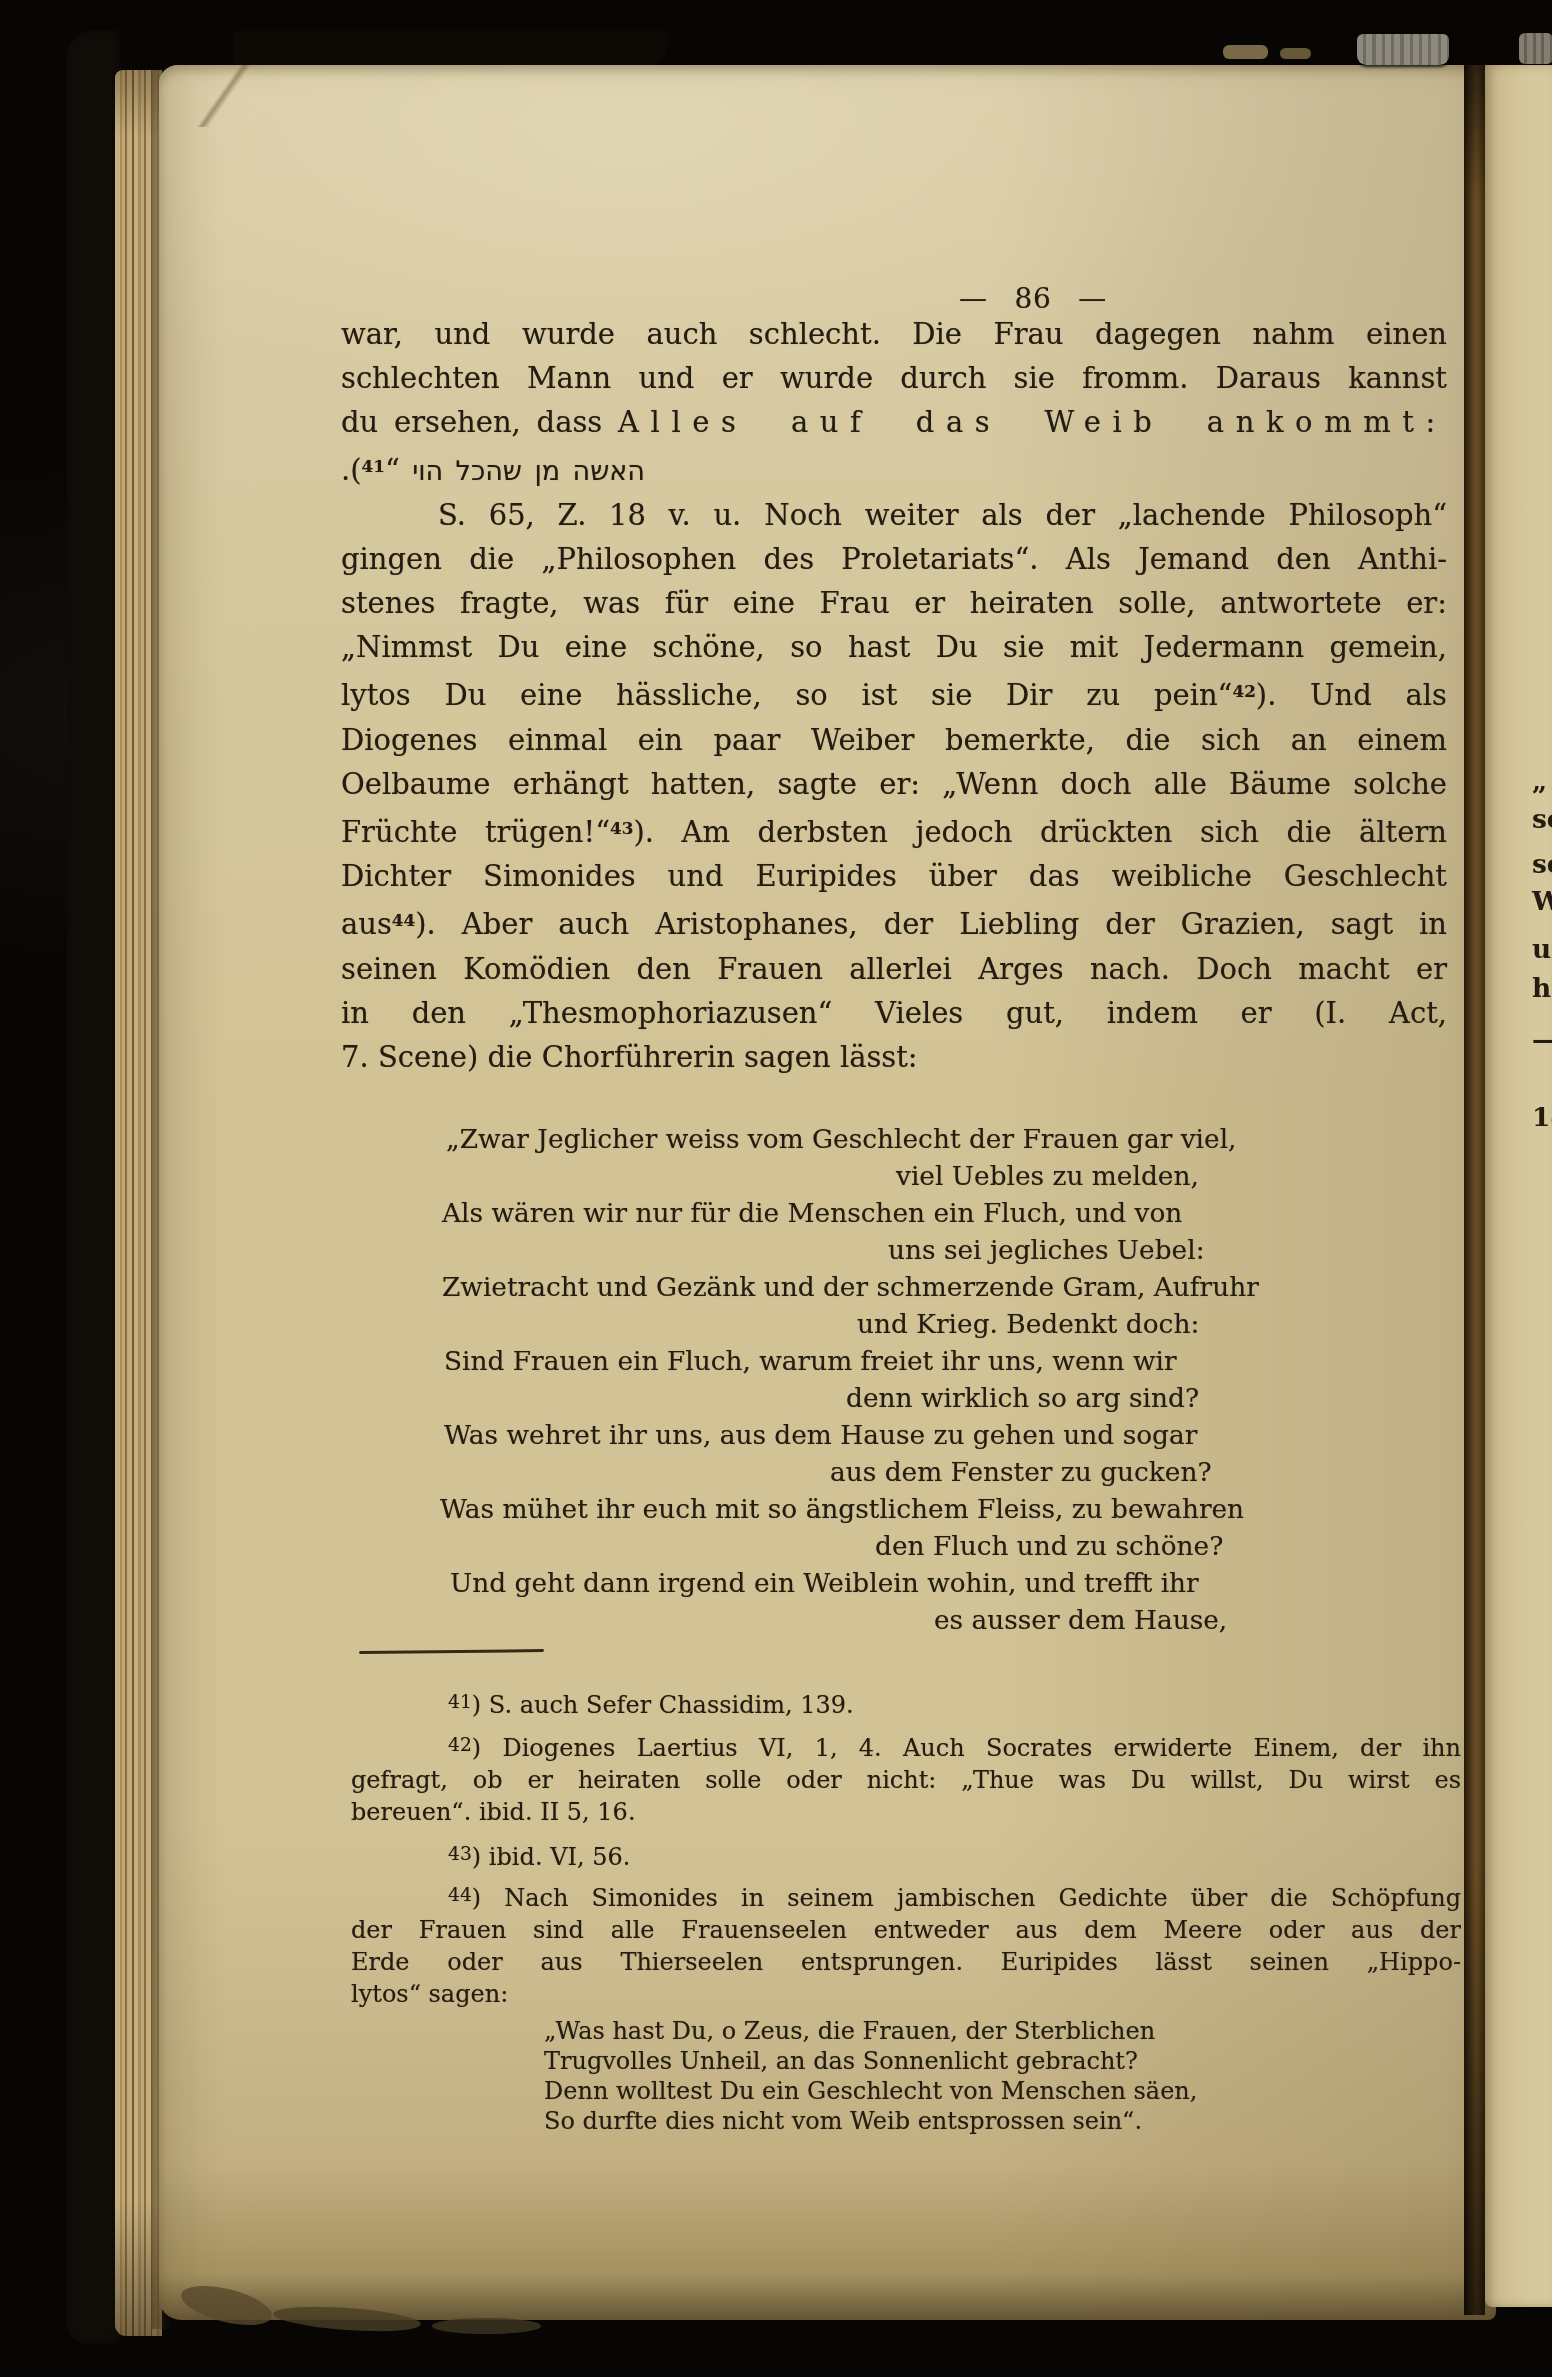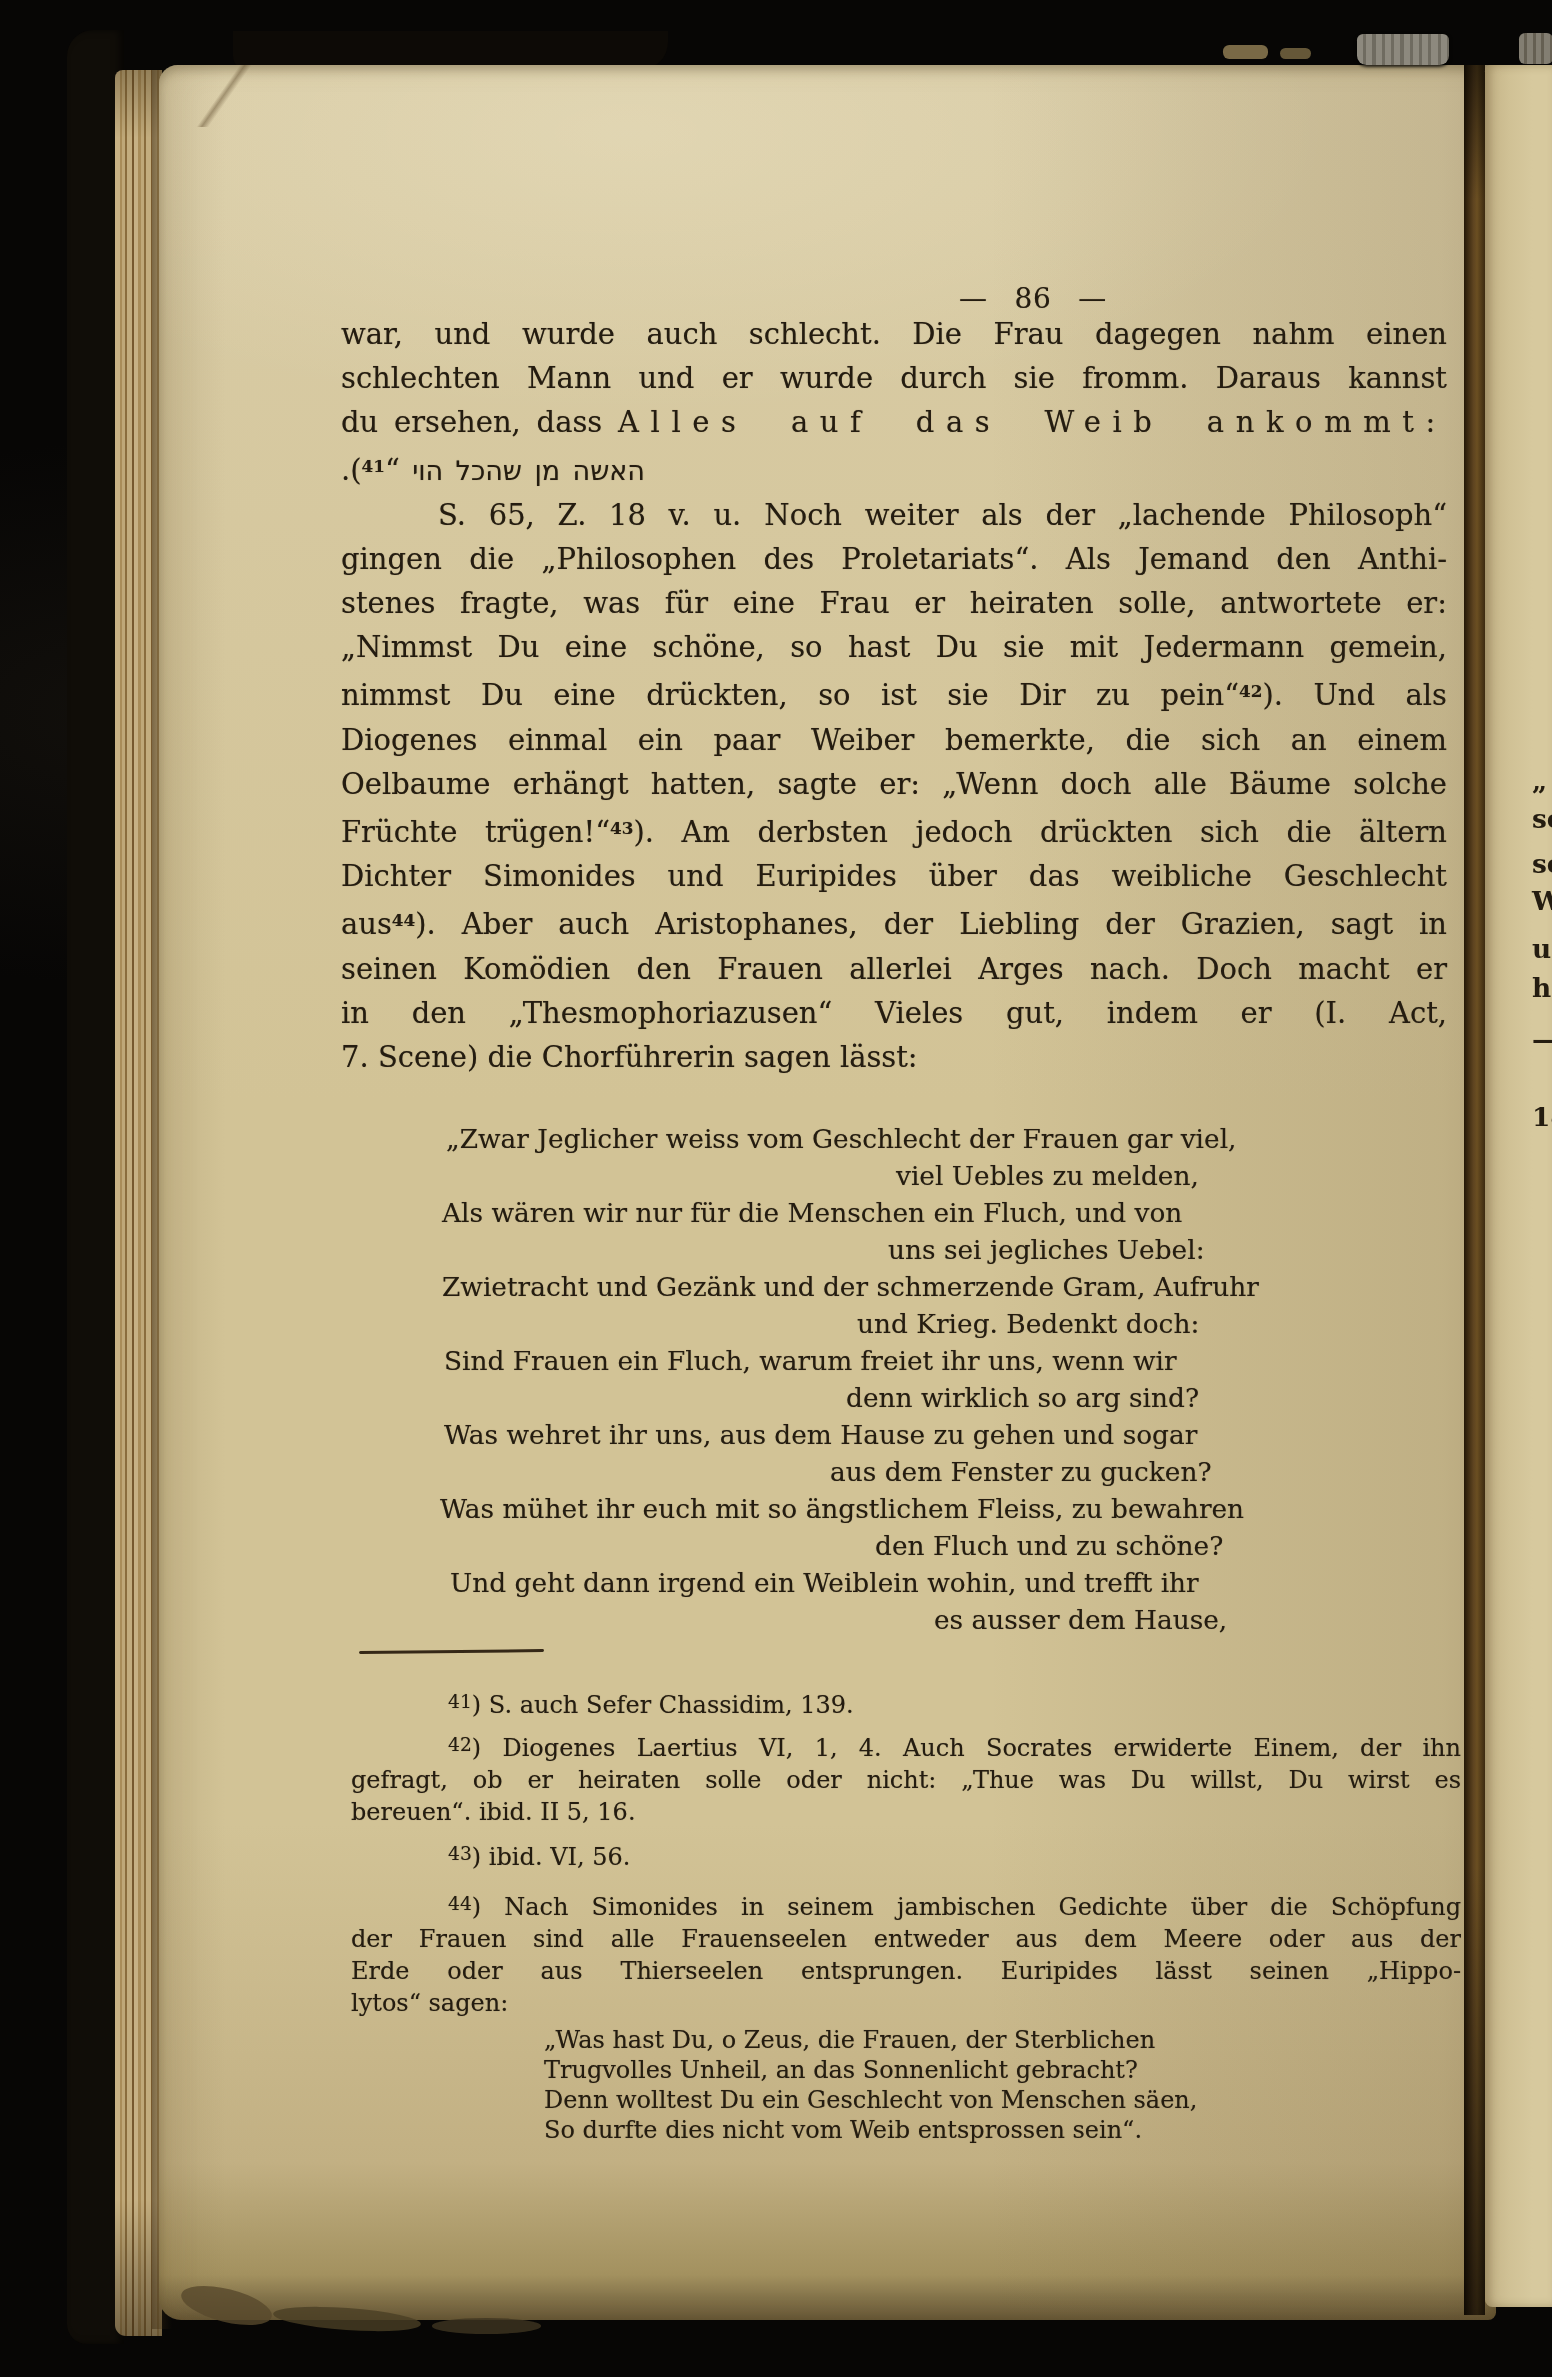--- a/index.html
+++ b/index.html
@@ -77,21 +77,21 @@
     <div class="pageno">— 86 —</div>
     <div class="main" id="main-lines">
         <div class="ln j"><span>war, und wurde auch schlecht. Die Frau dagegen nahm einen</span></div>
         <div class="ln j"><span>schlechten Mann und er wurde durch sie fromm. Daraus kannst</span></div>
         <div class="ln j"><span>du ersehen, dass </span><span class="sp">Alles auf das Weib ankommt:</span></div>
         <div class="ln"><span>.(</span><sup>41</sup><span>“</span><span class="he">הוי</span><span class="he">שהכל</span><span class="he">מן</span><span class="he">האשה</span></div>
         <div class="ln j" style="padding-left: 97px;"><span>S. 65, Z. 18 v. u.</span><span class="gap" style="width: 23px;">&nbsp;</span><span>Noch weiter als der „lachende Philosoph“</span></div>
         <div class="ln j"><span>gingen die „Philosophen des Proletariats“. Als Jemand den Anthi-</span></div>
         <div class="ln j"><span>stenes fragte, was für eine Frau er heiraten solle, antwortete er:</span></div>
         <div class="ln j"><span>„Nimmst Du eine schöne, so hast Du sie mit Jedermann gemein,</span></div>
-        <div class="ln j"><span>nimmst Du eine drückten, so ist sie Dir zu pein“</span><sup>42</sup><span>). Und als</span></div>
+        <div class="ln j"><span>lytos Du eine hässliche, so ist sie Dir zu pein“</span><sup>42</sup><span>). Und als</span></div>
         <div class="ln j"><span>Diogenes einmal ein paar Weiber bemerkte, die sich an einem</span></div>
         <div class="ln j"><span>Oelbaume erhängt hatten, sagte er: „Wenn doch alle Bäume solche</span></div>
         <div class="ln j"><span>Früchte trügen!“</span><sup>43</sup><span>). Am derbsten jedoch drückten sich die ältern</span></div>
         <div class="ln j"><span>Dichter Simonides und Euripides über das weibliche Geschlecht</span></div>
         <div class="ln j"><span>aus</span><sup>44</sup><span>). Aber auch Aristophanes, der Liebling der Grazien, sagt in</span></div>
         <div class="ln j"><span>seinen Komödien den Frauen allerlei Arges nach. Doch macht er</span></div>
         <div class="ln j"><span>in den „Thesmophoriazusen“ Vieles gut, indem er (I. Act,</span></div>
         <div class="ln"><span>7. Scene) die Chorführerin sagen lässt:</span></div>
       </div>
     <div class="verse" id="verse-lines">
@@ -110,21 +110,21 @@
         <div class="ln" style="padding-left: 109px;"><span>Und geht dann irgend ein Weiblein wohin, und trefft ihr</span></div>
         <div class="ln" style="padding-left: 593px;"><span>es ausser dem Hause,</span></div>
       </div>
     <div class="rule"></div>
     <div class="fns" id="footnote-lines">
         <div class="ln" style="padding-left: 97px;"><sup>41</sup><span>) S. auch Sefer Chassidim, 139.</span></div>
         <div class="ln j" style="padding-left: 97px; margin-top: 7.8px;"><sup>42</sup><span>) Diogenes Laertius VI, 1, 4. Auch Socrates erwiderte Einem, der ihn</span></div>
         <div class="ln j"><span>gefragt, ob er heiraten solle oder nicht: „Thue was Du willst, Du wirst es</span></div>
         <div class="ln"><span>bereuen“. ibid. II 5, 16.</span></div>
         <div class="ln" style="padding-left: 97px; margin-top: 9.3px;"><sup>43</sup><span>) ibid. VI, 56.</span></div>
-        <div class="ln j" style="padding-left: 97px; margin-top: 15px;"><sup>44</sup><span>) Nach Simonides in seinem jambischen Gedichte über die Schöpfung</span></div>
+        <div class="ln j" style="padding-left: 97px; margin-top: 6px;"><sup>44</sup><span>) Nach Simonides in seinem jambischen Gedichte über die Schöpfung</span></div>
         <div class="ln j"><span>der Frauen sind alle Frauenseelen entweder aus dem Meere oder aus der</span></div>
         <div class="ln j"><span>Erde oder aus Thierseelen entsprungen. Euripides lässt seinen „Hippo-</span></div>
         <div class="ln"><span>lytos“ sagen:</span></div>
         <div class="ln fq" style="padding-left: 193px; margin-top: 6.2px;"><span>„Was hast Du, o Zeus, die Frauen, der Sterblichen</span></div>
         <div class="ln fq" style="padding-left: 193px;"><span>Trugvolles Unheil, an das Sonnenlicht gebracht?</span></div>
         <div class="ln fq" style="padding-left: 193px;"><span>Denn wolltest Du ein Geschlecht von Menschen säen,</span></div>
         <div class="ln fq" style="padding-left: 193px;"><span>So durfte dies nicht vom Weib entsprossen sein“.</span></div>
       </div>
   </div>
 

